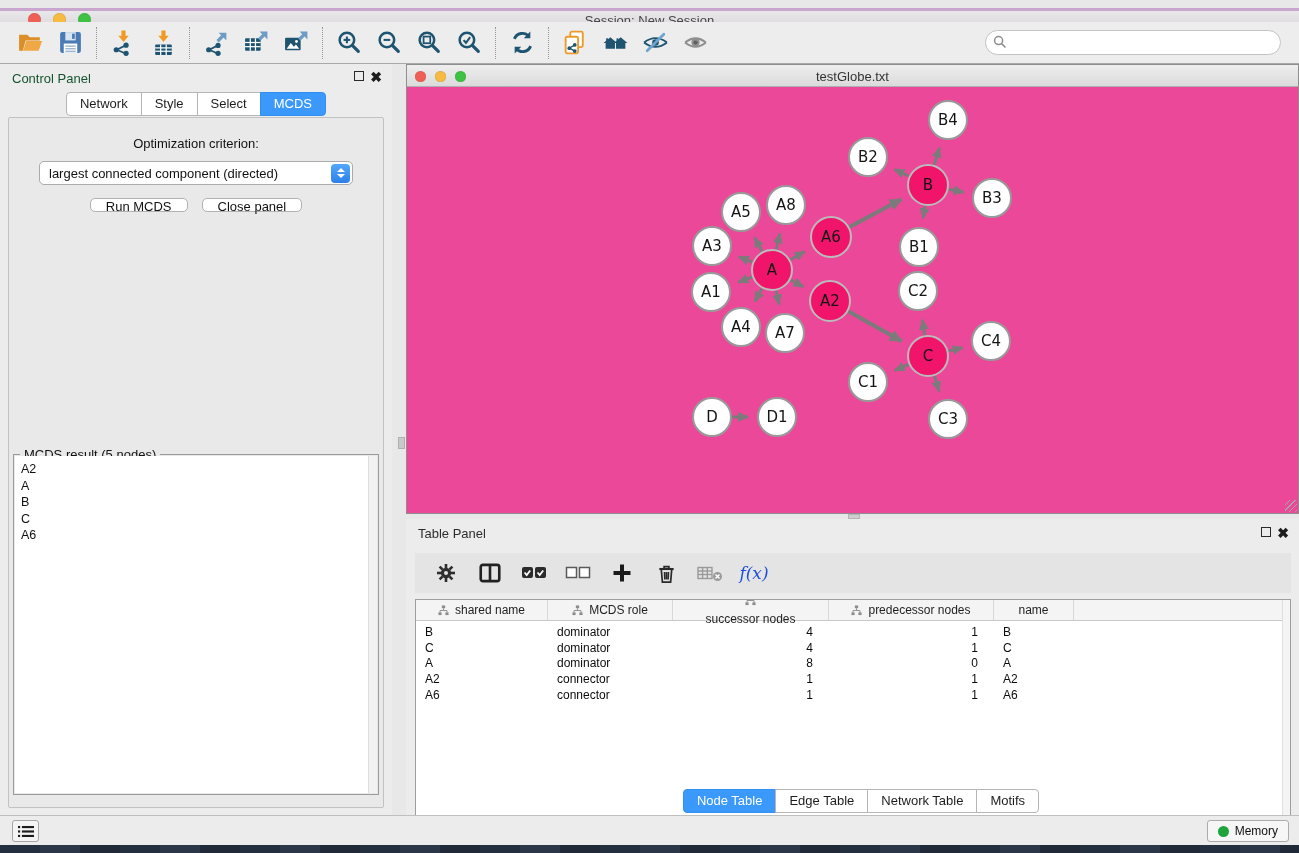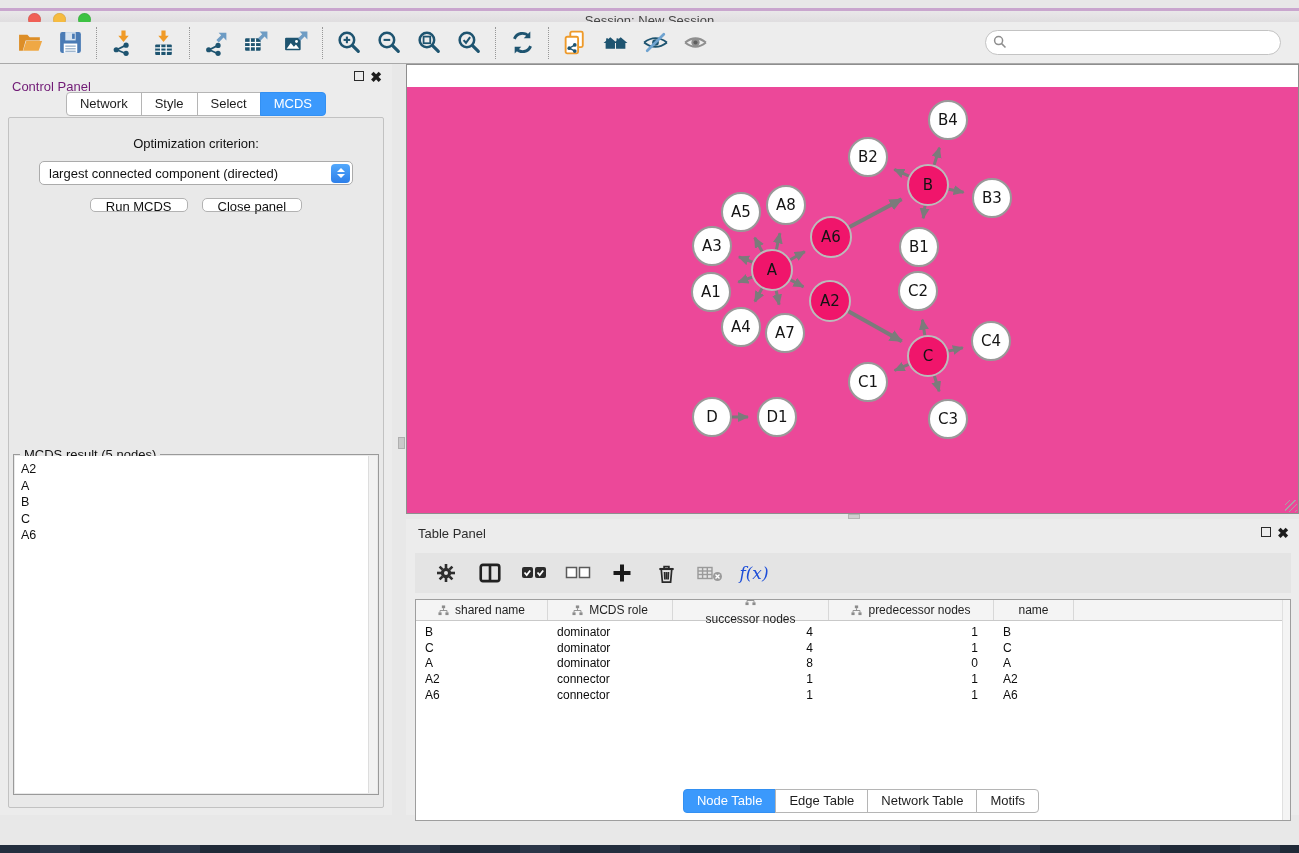--- a/index.html
+++ b/index.html
@@ -23,21 +23,21 @@
   .tbtn svg { width:27px; height:27px; }
   .tsep { width:1px; height:32px; border-left:1px dotted #979797; margin:0 6px; }
   .search-wrap { margin-left:auto; margin-right:8px; position:relative; }
   .search-input { width:296px; height:25px; border:1px solid #C3C3C3; border-radius:13px; background:#fff;
     padding-left:26px; font-size:13px; color:#333; outline:none; }
   .search-ico { position:absolute; left:8px; top:5px; width:14px; height:14px; }
 
   
   .cpanel { position:absolute; left:0; top:64px; width:392px; height:751px; background:#ECECEC; }
   .cpanel-head { position:relative; height:28px; }
-  .cpanel-title { position:absolute; left:12px; top:15px; font-size:13px; color:#701a75; }
+  .cpanel-title { position:absolute; left:12px; top:7px; font-size:13px; color:#14532d; }
   .win-ctl { position:absolute; top:7px; font-size:12px; color:#1c1c1c; cursor:default; line-height:12px; }
   .float-box { width:10px; height:10px; border:1.5px solid #2a2a2a; display:inline-block; }
   .seg { display:inline-flex; }
   .seg .tab { background:#fff; border:1px solid #B5B5B5; padding:3px 13px 4px; font-size:13px;
     color:#1d1d1d; margin-left:-1px; white-space:nowrap; }
   .seg .tab:first-child { border-radius:4px 0 0 4px; margin-left:0; }
   .seg .tab:last-child { border-radius:0 4px 4px 0; }
   .seg .tab.active { background:#3B99FC; border-color:#3390F2; color:#fff; }
   .cp-tabs-row { text-align:center; position:relative; z-index:3; }
   .cp-body { position:absolute; left:8px; right:8px; top:53px; bottom:7px; background:#E9E9E9;
@@ -334,20 +334,28 @@
               <div class="mcds-item">C</div>
               <div class="mcds-item">A6</div>
             </div>
           <div class="mcds-scroll"></div>
         </div>
       </div>
     </div>
   </div>
 
   <div class="netwin">
+    <div class="net-titlebar">
+      <div class="net-lights">
+        <span class="light red"></span>
+        <span class="light yellow"></span>
+        <span class="light green"></span>
+      </div>
+      <div class="net-title">testGlobe.txt</div>
+    </div>
     <div class="net-canvas">
       <svg id="graph-svg" width="891" height="426" viewBox="0 0 891 426">
         <defs>
           <marker id="arrow" markerUnits="userSpaceOnUse" markerWidth="14" markerHeight="12" refX="10" refY="5" orient="auto">
             <path d="M0 0L11 5L0 10z" fill="#7B7B7B"></path>
           </marker>
           <marker id="arrow-big" markerUnits="userSpaceOnUse" markerWidth="16" markerHeight="14" refX="12" refY="6" orient="auto">
             <path d="M0 0L13 6L0 12z" fill="#7B7B7B"></path>
           </marker>
         </defs>
@@ -629,15 +637,33 @@
     </div>
 
     <div class="tp-tabs-row"><span class="seg" id="tp-tabs">
           <span class="tab active">Node Table</span>
           <span class="tab">Edge Table</span>
           <span class="tab">Network Table</span>
           <span class="tab">Motifs</span>
         </span></div>
   </div>
 
+  <div class="statusbar">
+    <span class="list-btn">
+      <svg viewBox="0 0 18 14" width="16" height="13">
+          <g fill="#1c1c1c">
+            <rect x="0" y="0.8" width="2.4" height="2.4"></rect>
+            <rect x="4.4" y="0.8" width="13.6" height="2.4"></rect>
+            <rect x="0" y="5.8" width="2.4" height="2.4"></rect>
+            <rect x="4.4" y="5.8" width="13.6" height="2.4"></rect>
+            <rect x="0" y="10.8" width="2.4" height="2.4"></rect>
+            <rect x="4.4" y="10.8" width="13.6" height="2.4"></rect>
+          </g>
+        </svg>
+    </span>
+    <span class="mem-btn">
+      <span class="mem-dot"></span>
+      <span>Memory</span>
+    </span>
+  </div>
   <div class="desktop-strip"></div>
 
 </div>
 
 </body></html>

